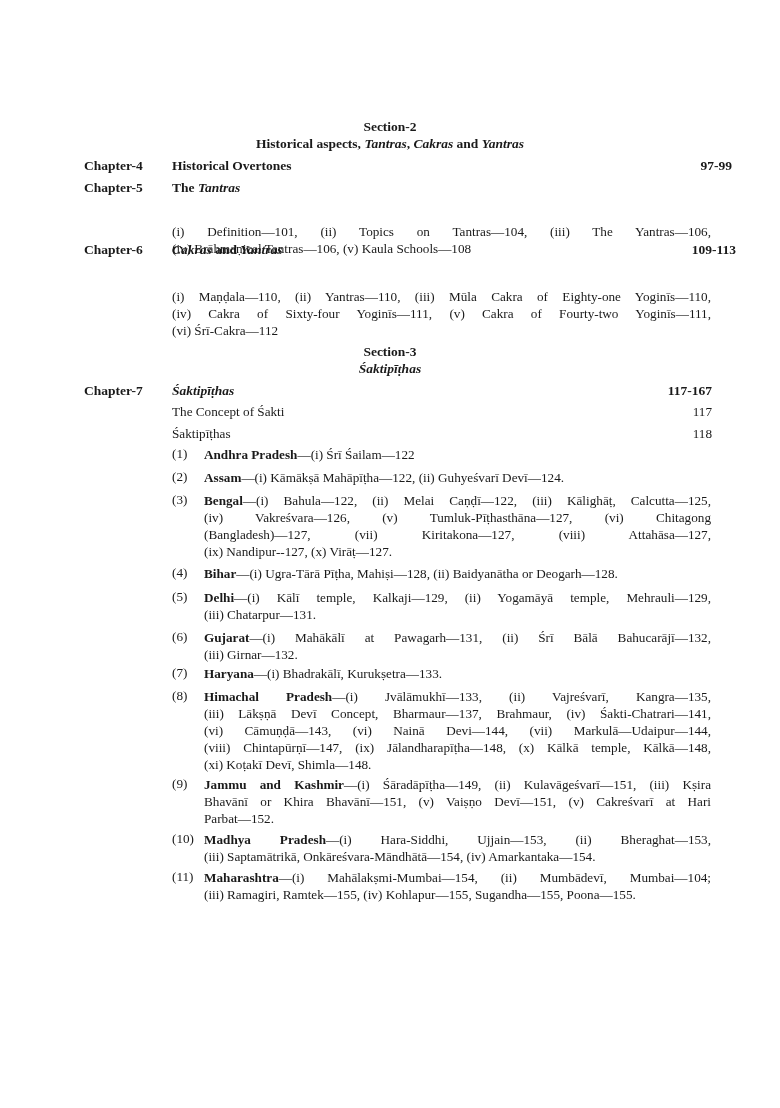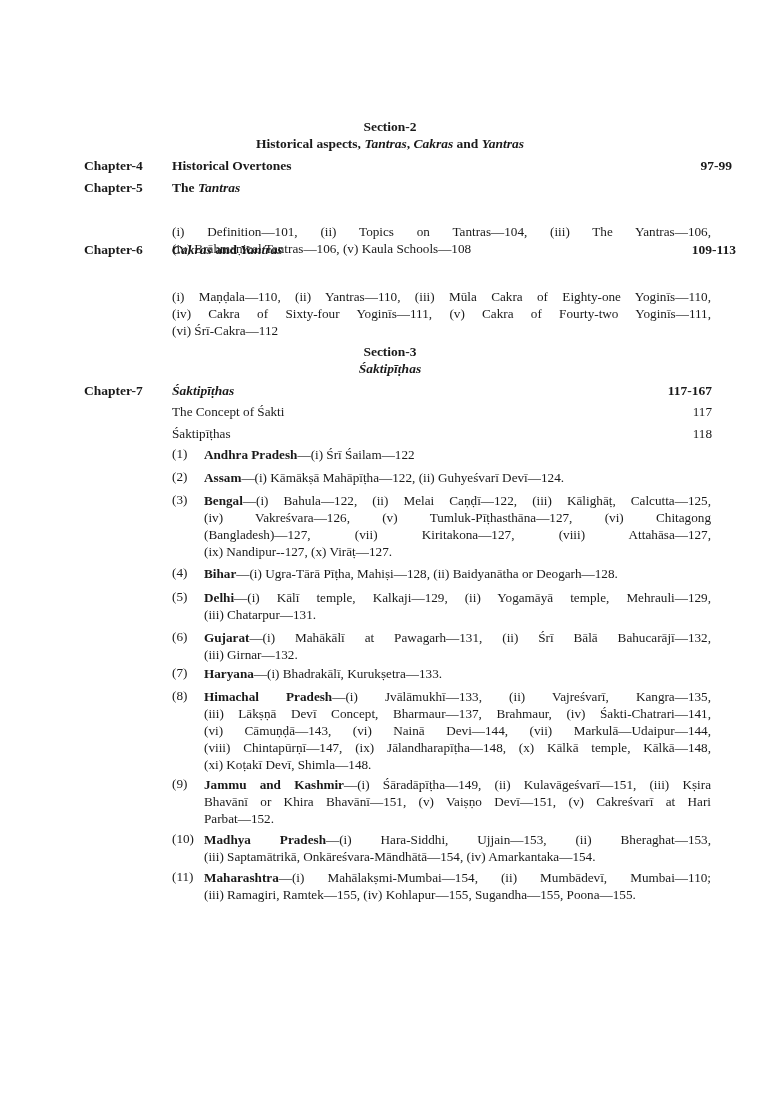--- a/index.html
+++ b/index.html
@@ -159,18 +159,18 @@
     <span class="item-num">(10)</span>
     <div class="item-body">
       <div><span class="name">Madhya Pradesh</span><span>—(i) Hara-Siddhi, Ujjain—153, (ii) Bheraghat—153,</span></div>
       <div class="last">(iii) Saptamātrikā, Onkāreśvara-Māndhātā—154, (iv) Amarkantaka—154.</div>
     </div>
   </div>
 
   <div class="item" style="top:869px;">
     <span class="item-num">(11)</span>
     <div class="item-body">
-      <div><span class="name">Maharashtra</span><span>—(i) Mahālakṣmi-Mumbai—154, (ii) Mumbādevī, Mumbai—110;</span></div>
+      <div><span class="name">Maharashtra</span><span>—(i) Mahālakṣmi-Mumbai—154, (ii) Mumbādevī, Mumbai—104;</span></div>
       <div class="last">(iii) Ramagiri, Ramtek—155, (iv) Kohlapur—155, Sugandha—155, Poona—155.</div>
     </div>
   </div>
 
 </div>
 
 </body></html>

